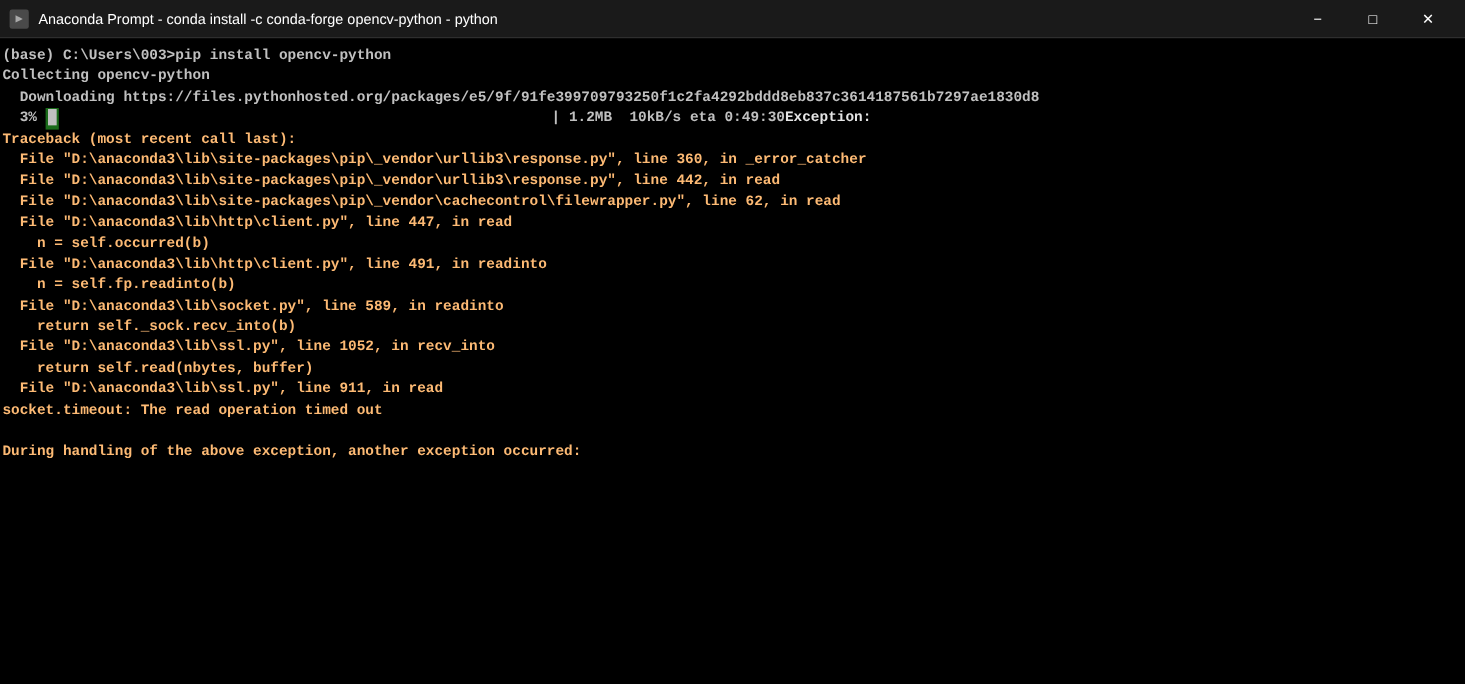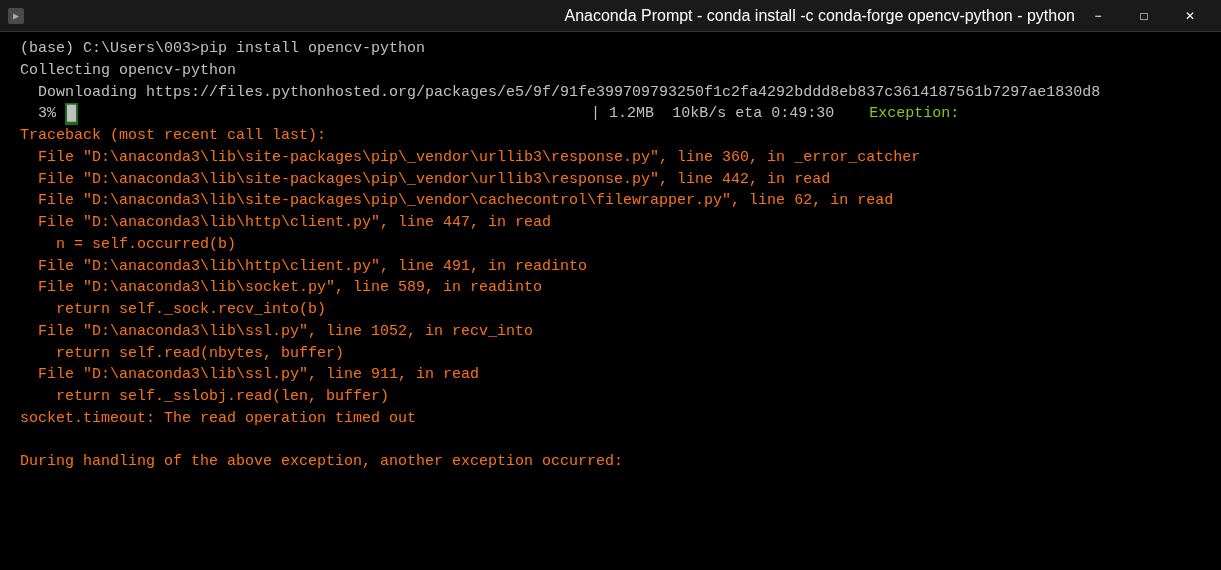--- a/index.html
+++ b/index.html
@@ -42,24 +42,23 @@
       display: flex;
       align-items: center;
       justify-content: center;
       font-size: 10px;
       color: #aaa;
       flex-shrink: 0;
     }
 
     .title-bar-text {
       color: #fff;
-      font-size: 16px;
+      font-size: 12px;
       font-family: 'Segoe UI', sans-serif;
       flex: 1;
-      text-align: right;
     }
 
     .title-bar-controls {
       display: flex;
       gap: 0;
     }
 
     .title-bar-btn {
       width: 46px;
       height: 32px;
@@ -69,33 +68,34 @@
       color: #fff;
       font-size: 12px;
       cursor: pointer;
       background: transparent;
       border: none;
     }
 
     .terminal {
       background: #000;
       flex: 1;
-      padding: 6px 20px;
+      padding: 6px 2px;
       overflow: hidden;
-      font-size: 15px;
+      font-size: 12px;
       line-height: 1.45;
+      font-weight: bold;
     }
 
     .line {
       white-space: pre;
       display: block;
     }
 
     .white { color: #c0c0c0; }
-    .red { color: #f97316; }
+    .red { color: #fdba74; }
 
     .progress-bar-inline {
       display: inline-block;
       background: #1a6b1a;
       color: #c0c0c0;
       padding: 0 2px;
     }
   </style>
 </head>
 <body>
@@ -111,31 +111,31 @@
       <button class="title-bar-btn">−</button>
       <button class="title-bar-btn">□</button>
       <button class="title-bar-btn close">✕</button>
     </div>
   </div>
 
   <div class="terminal">
     <span class="line white">(base) C:\Users\003&gt;pip install opencv-python</span>
     <span class="line white">Collecting opencv-python</span>
     <span class="line white">  Downloading https://files.pythonhosted.org/packages/e5/9f/91fe399709793250f1c2fa4292bddd8eb837c3614187561b7297ae1830d8</span>
-    <span class="line white">  3% <span class="progress-bar-inline">█</span>                                                         | 1.2MB  10kB/s eta 0:49:30<span style="color:#84cc16;margin-left:35px;">Exception:</span></span>
+    <span class="line white">  3% <span class="progress-bar-inline">█</span>                                                         | 1.2MB  10kB/s eta 0:49:30<span style="color:#e5e5e5;">Exception:</span></span>
     <span class="line red">Traceback (most recent call last):</span>
     <span class="line red">  File "D:\anaconda3\lib\site-packages\pip\_vendor\urllib3\response.py", line 360, in _error_catcher</span>
     <span class="line red">  File "D:\anaconda3\lib\site-packages\pip\_vendor\urllib3\response.py", line 442, in read</span>
     <span class="line red">  File "D:\anaconda3\lib\site-packages\pip\_vendor\cachecontrol\filewrapper.py", line 62, in read</span>
     <span class="line red">  File "D:\anaconda3\lib\http\client.py", line 447, in read</span>
     <span class="line red">    n = self.occurred(b)</span>
     <span class="line red">  File "D:\anaconda3\lib\http\client.py", line 491, in readinto</span>
+    <span class="line red">    n = self.fp.readinto(b)</span>
     <span class="line red">  File "D:\anaconda3\lib\socket.py", line 589, in readinto</span>
     <span class="line red">    return self._sock.recv_into(b)</span>
     <span class="line red">  File "D:\anaconda3\lib\ssl.py", line 1052, in recv_into</span>
     <span class="line red">    return self.read(nbytes, buffer)</span>
     <span class="line red">  File "D:\anaconda3\lib\ssl.py", line 911, in read</span>
-    <span class="line red">    return self._sslobj.read(len, buffer)</span>
     <span class="line red">socket.timeout: The read operation timed out</span>
     <span class="line">&nbsp;</span>
     <span class="line red">During handling of the above exception, another exception occurred:</span>
   </div>
 </div>
 
 </body></html>

